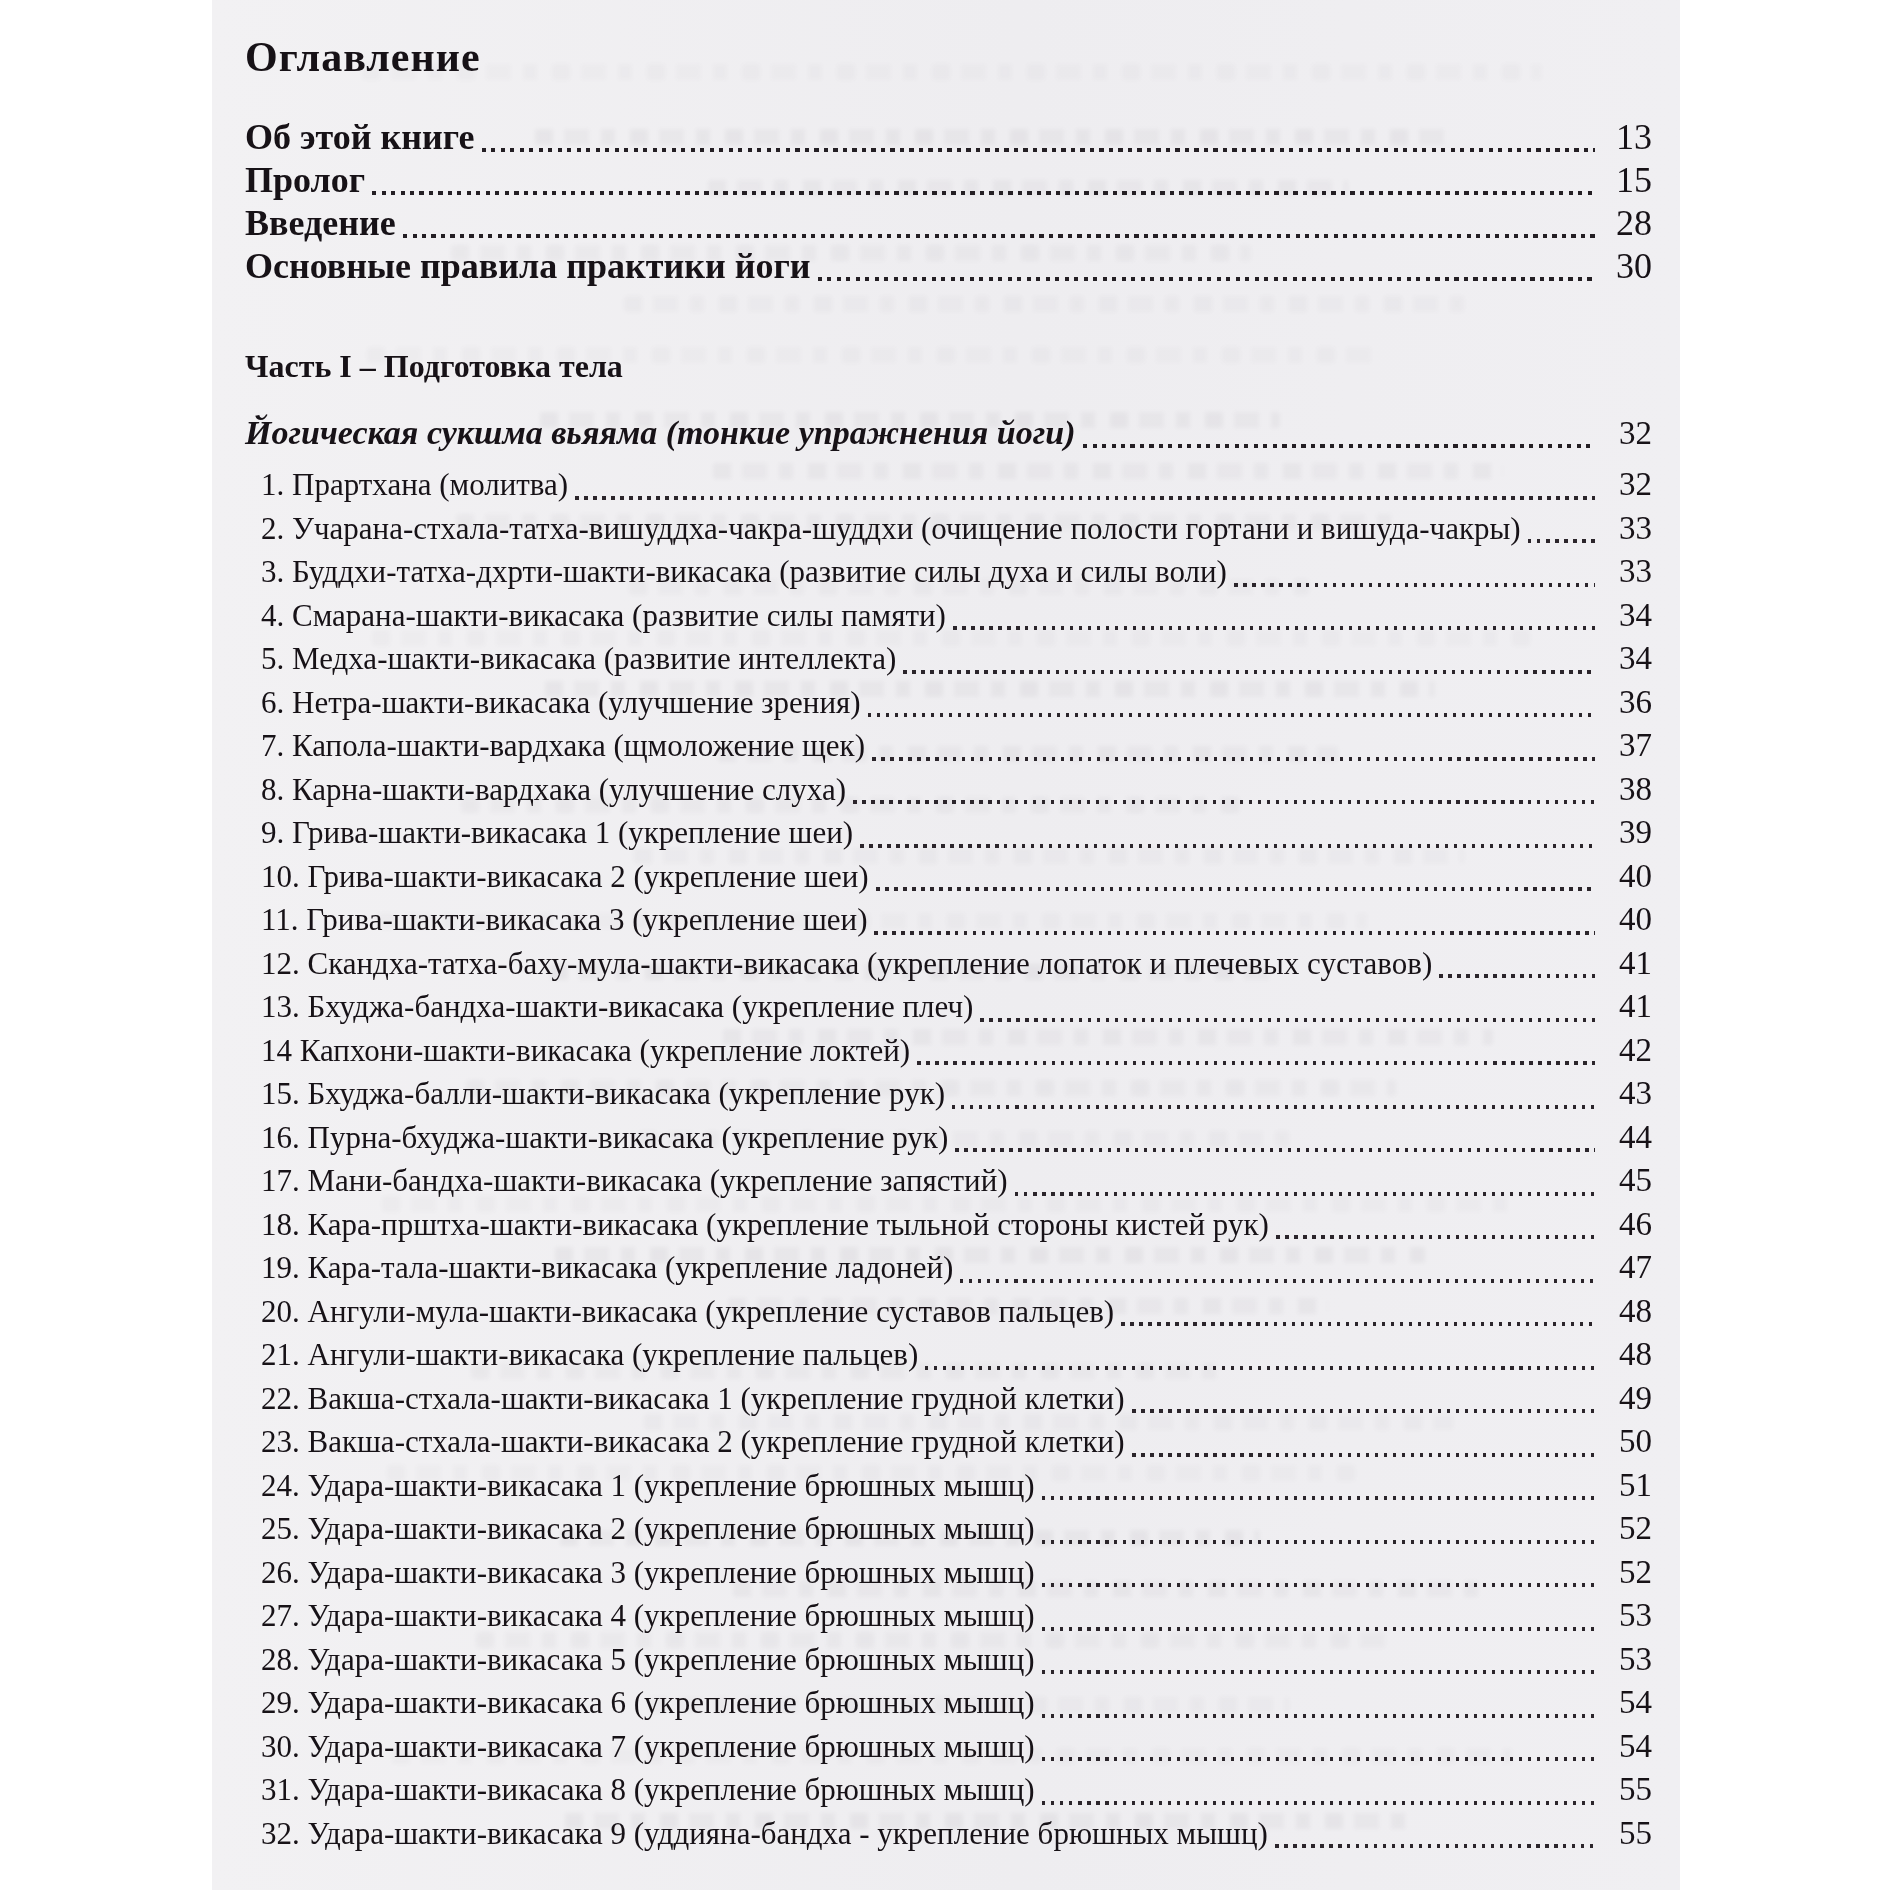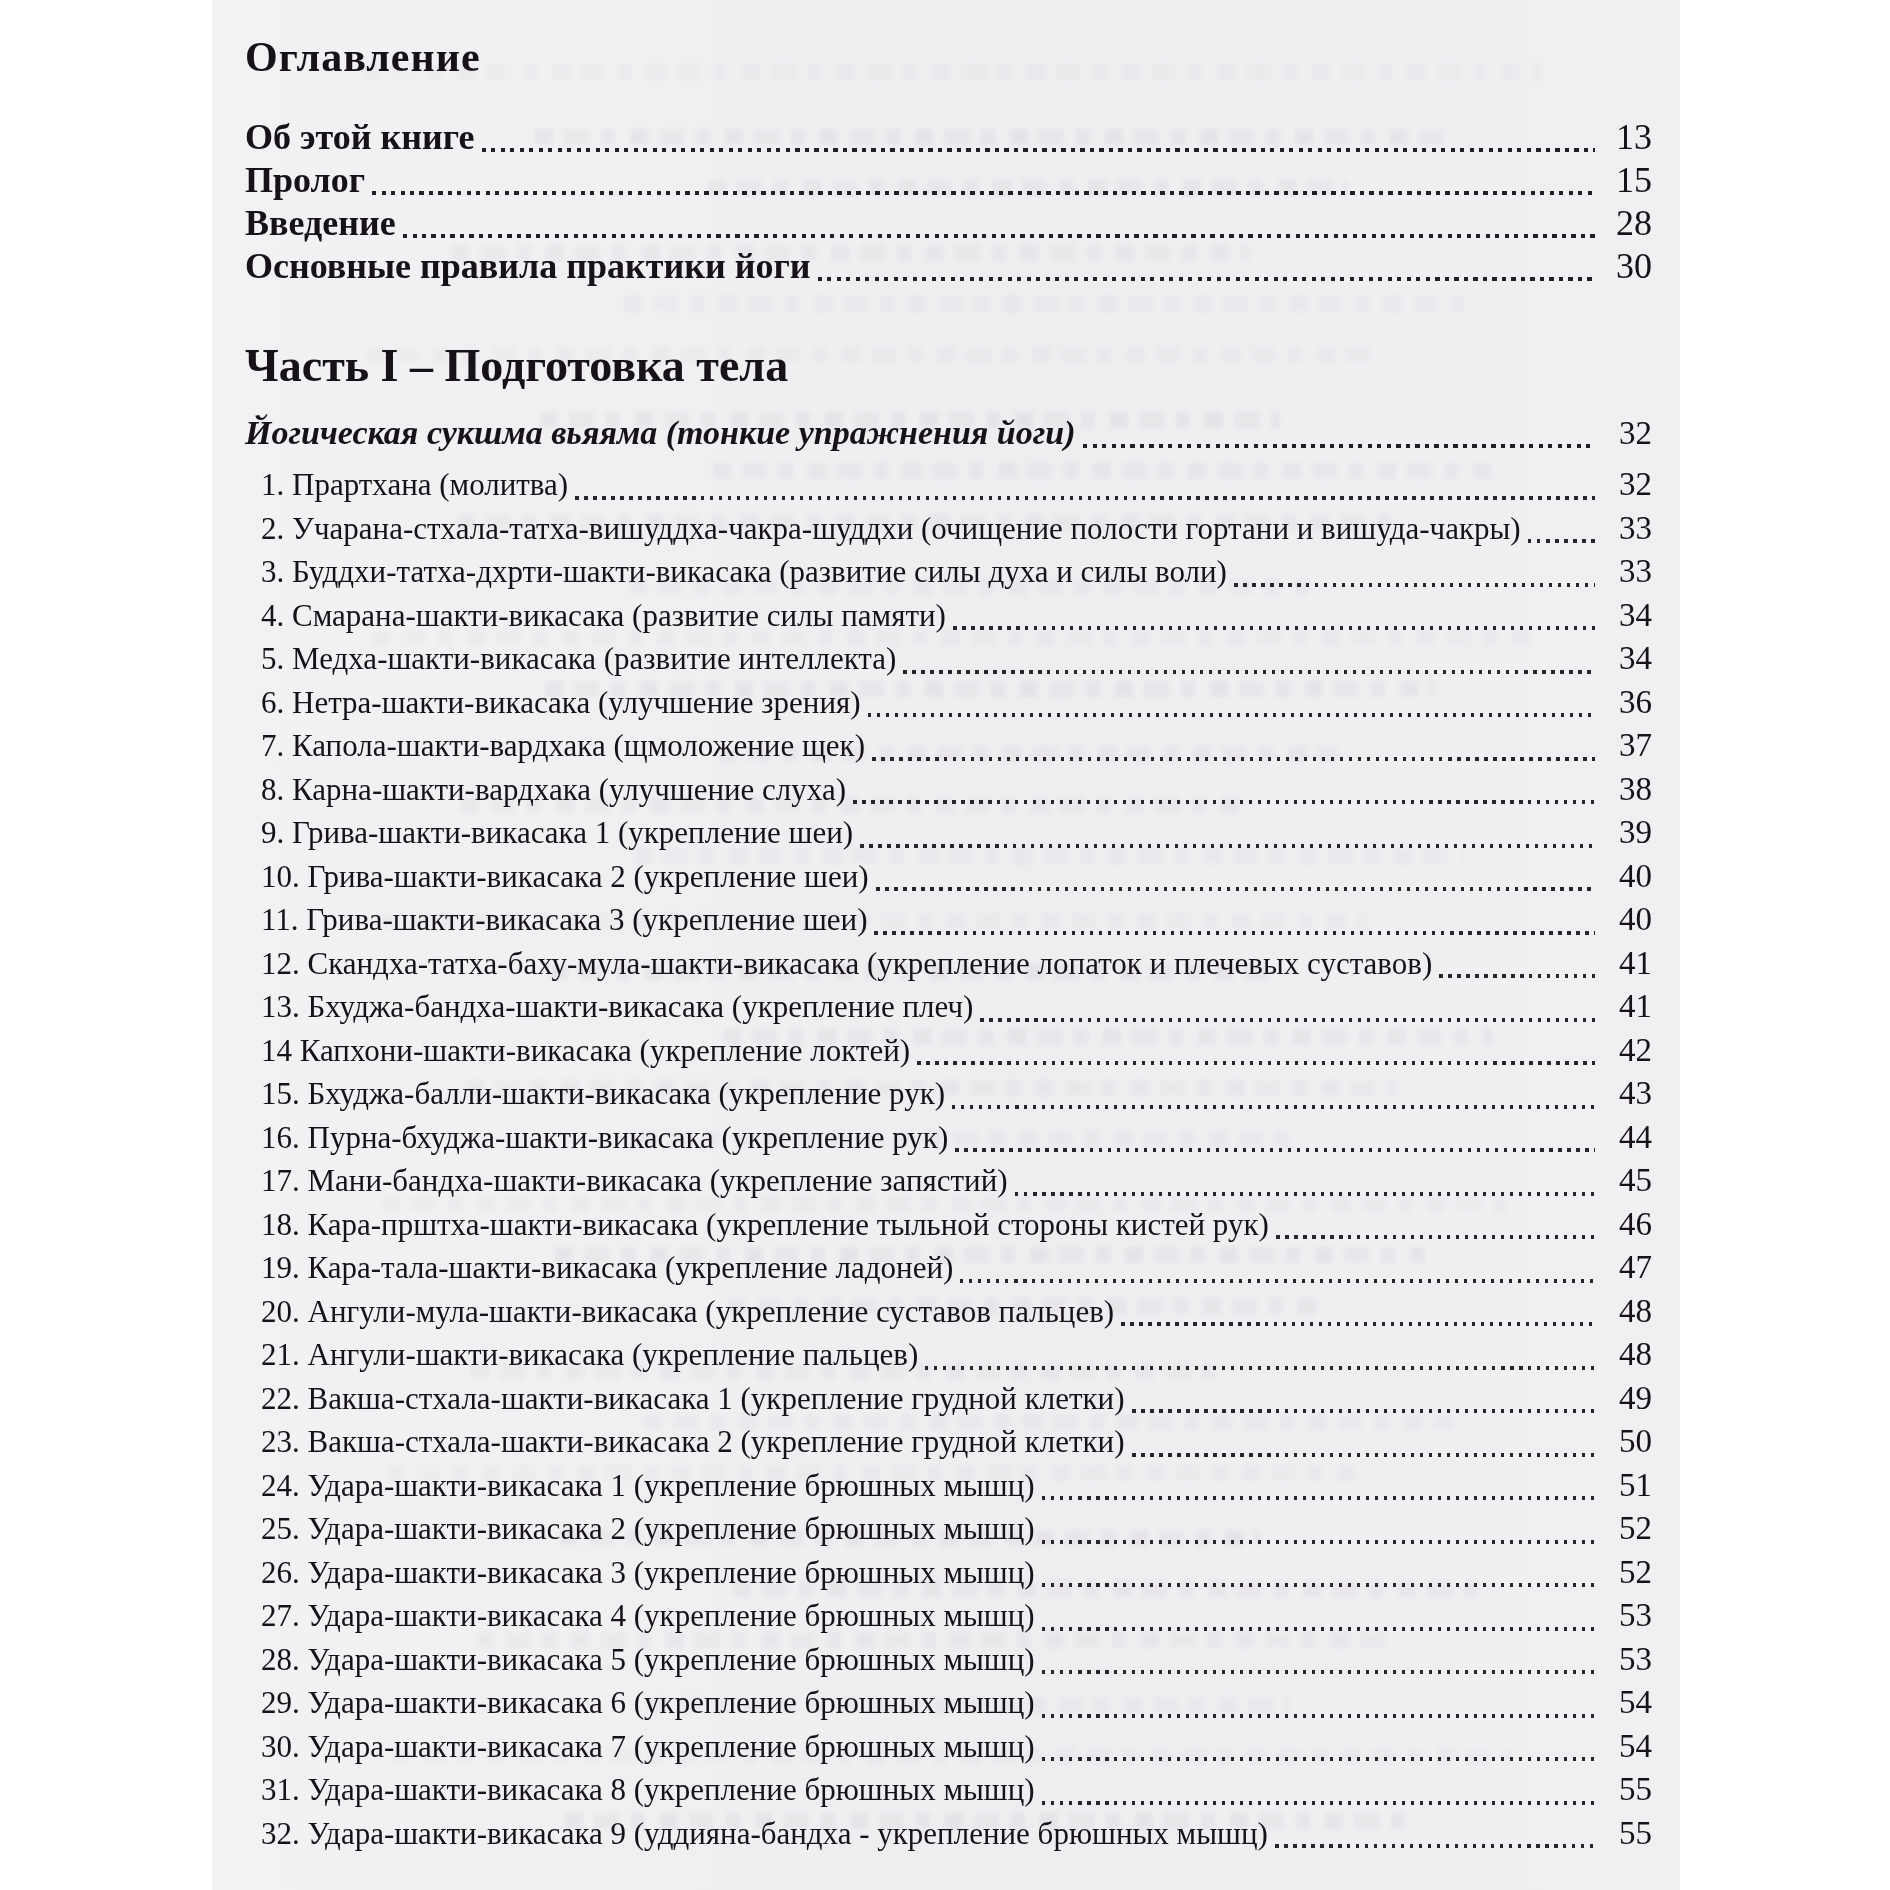--- a/index.html
+++ b/index.html
@@ -22,21 +22,21 @@
       rgba(86,80,92,.42) 29px 54px, transparent 54px 66px,
       rgba(86,80,92,.5) 66px 80px, transparent 80px 95px);
   }
   h1.title{
     font-size:42px;line-height:58px;font-weight:bold;margin:28px 0 0 0;
     letter-spacing:1px;
   }
   .front{margin-top:30px;}
   .front .row{line-height:43px;font-size:36px;font-weight:bold;}
   .part-heading{
-    font-size:46px;line-height:44px;font-weight:bold;margin:56px 0 0 0;
+    font-size:32px;line-height:44px;font-weight:bold;margin:56px 0 0 0;
   }
   .section-row{
     font-size:34px;line-height:44px;font-weight:bold;font-style:italic;margin-top:23px;
   }
   .items{margin-top:8px;}
   .items .row{line-height:43.5px;font-size:31px;padding-left:16px;}
   .row{display:flex;align-items:baseline;white-space:nowrap;}
   .lbl{flex:0 0 auto;}
   .leader{
     flex:1 1 auto;height:4px;align-self:flex-end;margin:0 5px 7px 7px;min-width:14px;

